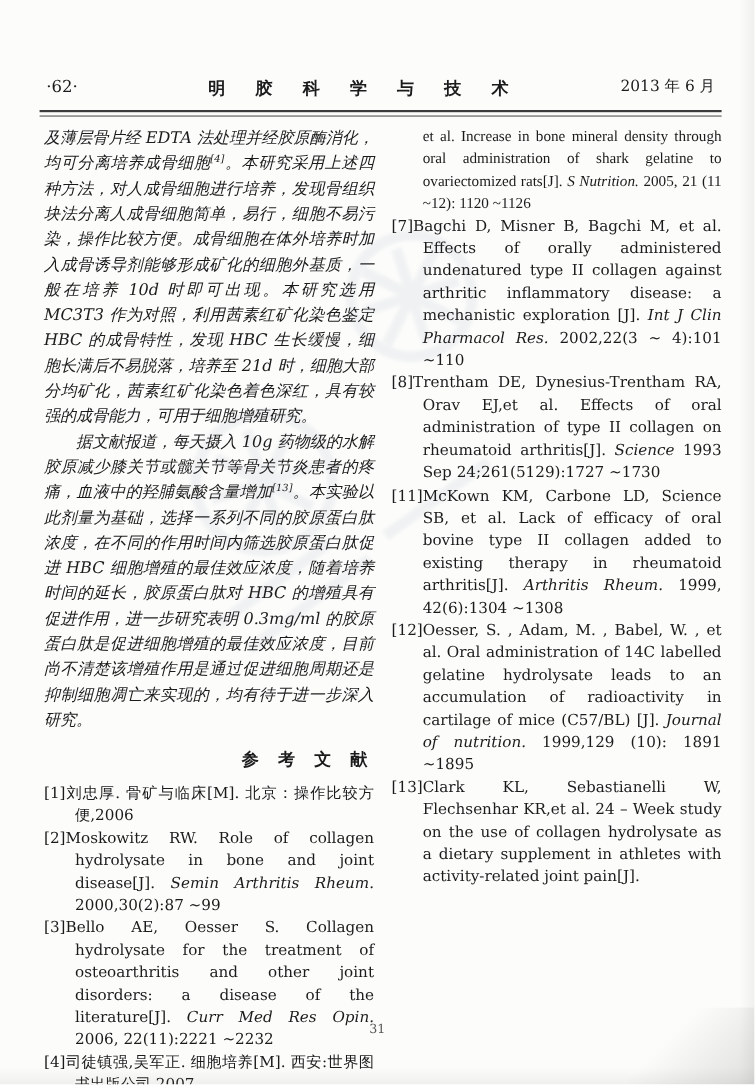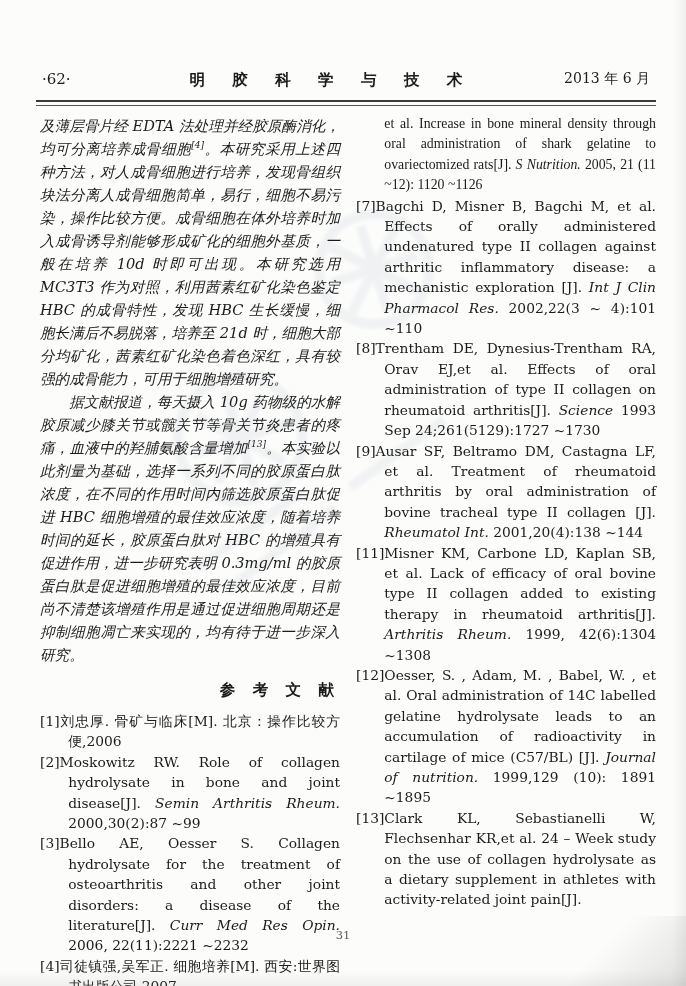--- a/index.html
+++ b/index.html
@@ -102,22 +102,21 @@
       <p class="ref"><span>[2]</span><span>Moskowitz RW. Role of collagen hydrolysate in bone and joint disease[J]. </span><span class="jrnl">Semin Arthritis Rheum.</span><span> 2000,30(2):87 ~99</span></p>
       <p class="ref"><span>[3]</span><span>Bello AE, Oesser S. Collagen hydrolysate for the treatment of osteoarthritis and other joint disorders: a disease of the literature[J]. </span><span class="jrnl">Curr Med Res Opin.</span><span> 2006, 22(11):2221 ~2232</span></p>
       <p class="ref"><span>[4]</span><span>司徒镇强,吴军正. 细胞培养[M]. 西安:世界图书出版公司,2007</span><span class="jrnl"></span><span></span></p>
 
     </div>
 
     <div class="col">
       <p class="ref cont"><span>et al. Increase in bone mineral density through oral administration of shark gelatine to ovariectomized rats[J]. </span><span class="jrnl">S Nutrition.</span><span> 2005, 21 (11 ~12): 1120 ~1126</span></p>
       <p class="ref"><span>[7]</span><span>Bagchi D, Misner B, Bagchi M, et al. Effects of orally administered undenatured type II collagen against arthritic inflammatory disease: a mechanistic exploration [J]. </span><span class="jrnl">Int J Clin Pharmacol Res.</span><span> 2002,22(3 ~ 4):101 ~110</span></p>
       <p class="ref"><span>[8]</span><span>Trentham DE, Dynesius-Trentham RA, Orav EJ,et al. Effects of oral administration of type II collagen on rheumatoid arthritis[J]. </span><span class="jrnl">Science</span><span> 1993 Sep 24;261(5129):1727 ~1730</span></p>
-      <p class="ref"><span>[9]</span><span>Ausar SF, Beltramo DM, Castagna LF, et al. Treatment of rheumatoid arthritis by oral administration of bovine tracheal type II collagen [J]. </span><span class="jrnl">Rheumatol Int.</span><span> 2001,20(4):138 ~144</span></p>
-      <p class="ref"><span>[11]</span><span>Misner KM, Carbone LD, Kaplan SB, et al. Lack of efficacy of oral bovine type II collagen added to existing therapy in rheumatoid arthritis[J]. </span><span class="jrnl">Arthritis Rheum.</span><span> 1999, 42(6):1304 ~1308</span></p>
+      <p class="ref"><span>[11]</span><span>McKown KM, Carbone LD, Science SB, et al. Lack of efficacy of oral bovine type II collagen added to existing therapy in rheumatoid arthritis[J]. </span><span class="jrnl">Arthritis Rheum.</span><span> 1999, 42(6):1304 ~1308</span></p>
       <p class="ref"><span>[12]</span><span>Oesser, S. , Adam, M. , Babel, W. , et al. Oral administration of 14C labelled gelatine hydrolysate leads to an accumulation of radioactivity in cartilage of mice (C57/BL) [J]. </span><span class="jrnl">Journal of nutrition.</span><span> 1999,129 (10): 1891 ~1895</span></p>
       <p class="ref"><span>[13]</span><span>Clark KL, Sebastianelli W, Flechsenhar KR,et al. 24 – Week study on the use of collagen hydrolysate as a dietary supplement in athletes with activity-related joint pain[J]. </span></p>
     </div>
   </div>
 
   <div class="ftr">
     <span>31</span>
   </div>
 
   <div class="shade-right"></div>

